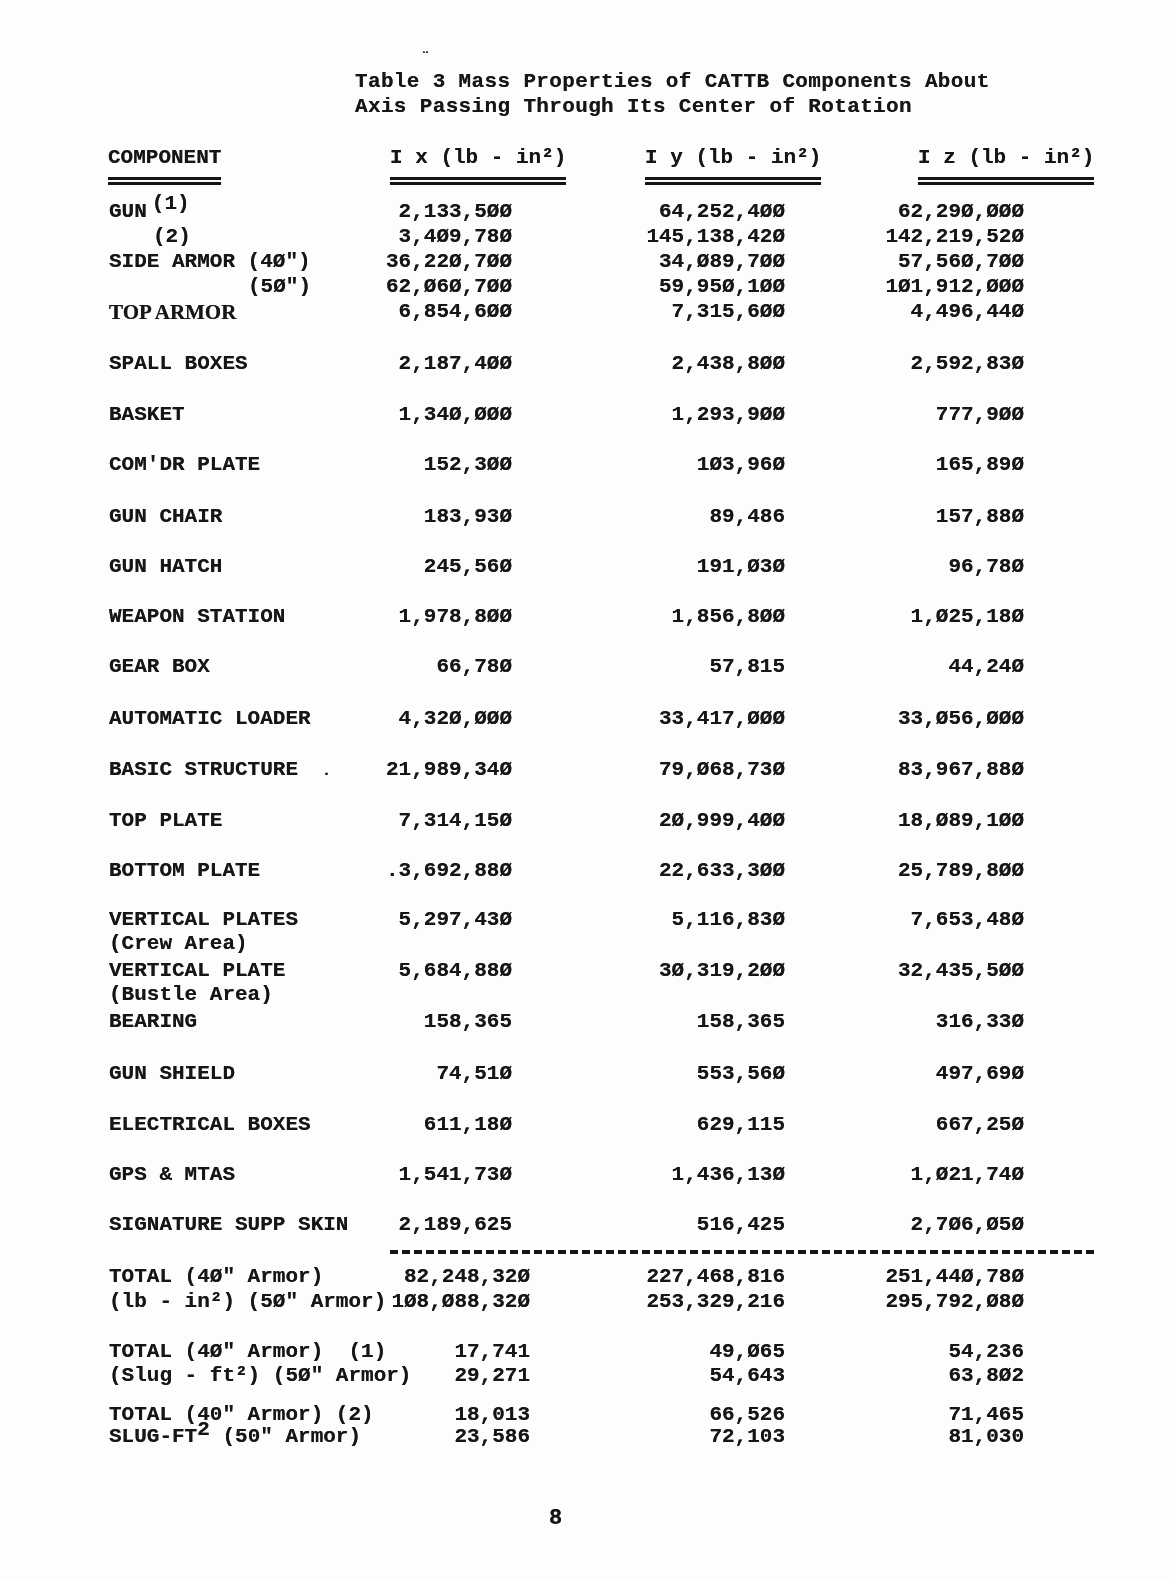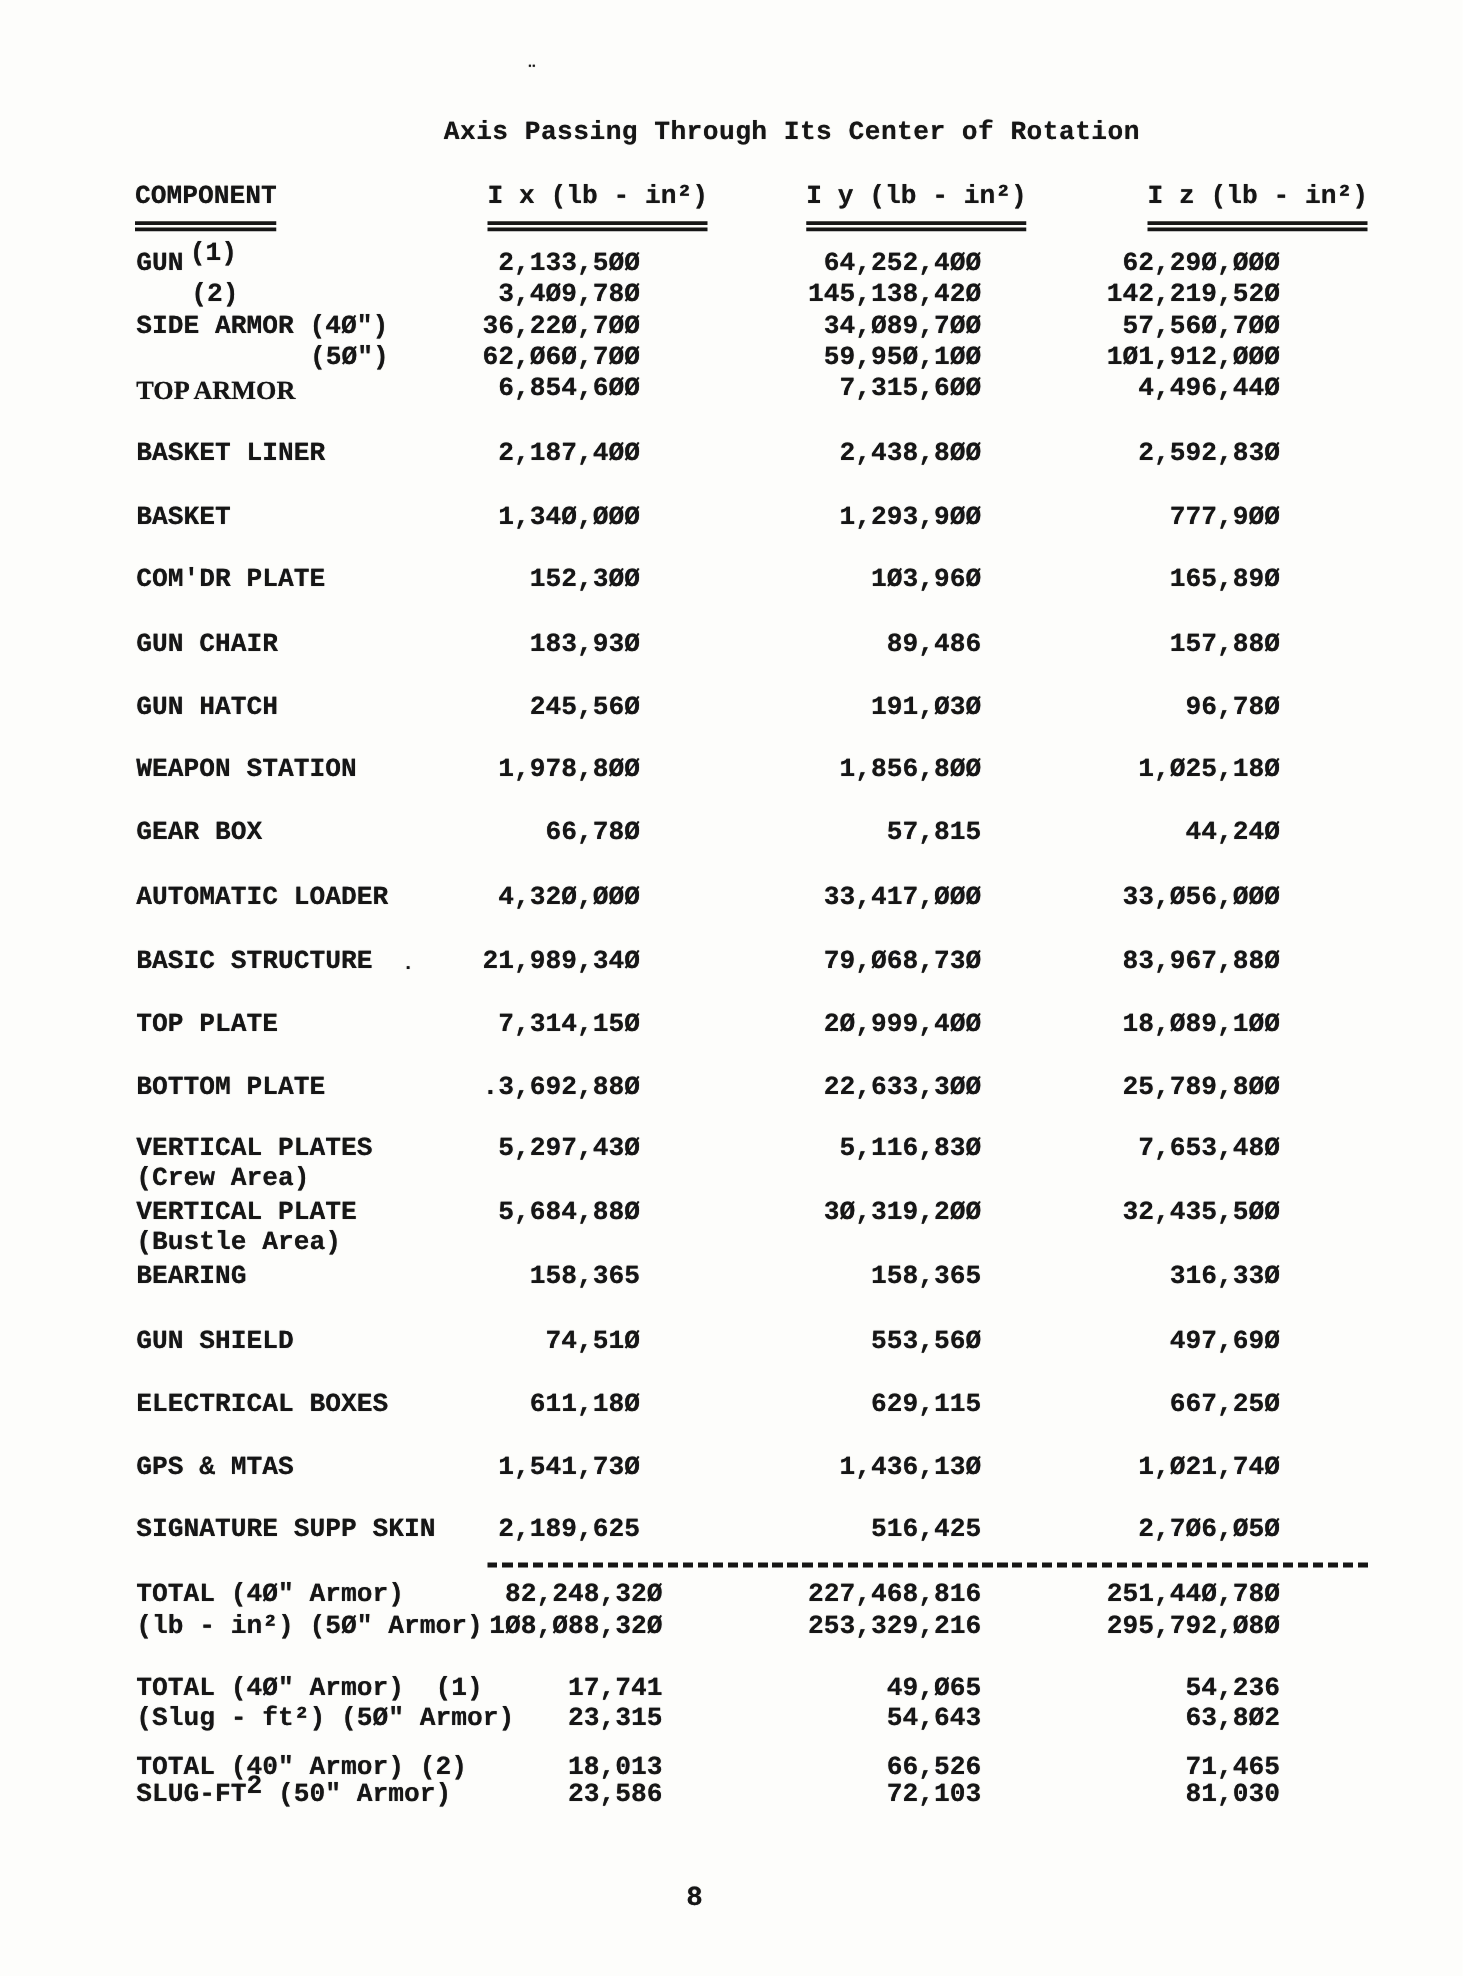--- a/index.html
+++ b/index.html
@@ -35,20 +35,21 @@
   .col-iz { left:772px; width:252px; }
   .dashes { position:absolute; left:390px; top:1250px; width:707px; height:4px;
             background:repeating-linear-gradient(90deg, var(--ink,#161616) 0 8px, transparent 8px 12px); }
   .pageno { position:absolute; left:549px; top:1508px; font-size:22px; line-height:22px; }
   .artifact { position:absolute; font-size:15px; line-height:15px; }
 </style>
 </head>
 <body>
 
 <div class="page" style="--paper: #fdfdfb; --ink: #161616;">
+  <div class="tline" id="title1">Table 3 Mass Properties of CATTB Components About</div>
   <div class="tline" id="title2">Axis Passing Through Its Center of Rotation</div>
 
   <div class="hdr" id="hdr-component">COMPONENT</div>
   <div class="hdr" id="hdr-ix">I x (lb - in²)</div>
   <div class="hdr" id="hdr-iy">I y (lb - in²)</div>
   <div class="hdr" id="hdr-iz">I z (lb - in²)</div>
 
   <div id="rows">
       <div class="row" style="top: 201px;">
         <span class="lab" style="left: 109px;"><span>GUN</span><span class="sup">(1)</span></span>
@@ -74,21 +75,21 @@
         <span class="val col-iy">59,95Ø,1ØØ</span>
         <span class="val col-iz">1Ø1,912,ØØØ</span>
       </div>
       <div class="row" style="top: 301px;">
         <span class="lab" style="left: 109px; font-family: Liberation Serif, serif;"><span>TOP ARMOR</span></span>
         <span class="val col-ix">6,854,6ØØ</span>
         <span class="val col-iy">7,315,6ØØ</span>
         <span class="val col-iz">4,496,44Ø</span>
       </div>
       <div class="row" style="top: 353px;">
-        <span class="lab" style="left: 109px;"><span>BASKET LINER</span></span>
+        <span class="lab" style="left: 109px;"><span>SPALL BOXES</span></span>
         <span class="val col-ix">2,187,4ØØ</span>
         <span class="val col-iy">2,438,8ØØ</span>
         <span class="val col-iz">2,592,83Ø</span>
       </div>
       <div class="row" style="top: 404px;">
         <span class="lab" style="left: 109px;"><span>BASKET</span></span>
         <span class="val col-ix">1,34Ø,ØØØ</span>
         <span class="val col-iy">1,293,9ØØ</span>
         <span class="val col-iz">777,9ØØ</span>
       </div>
@@ -207,21 +208,21 @@
         <span class="val col-iz">295,792,Ø8Ø</span>
       </div>
       <div class="row tot" style="top: 1341px;">
         <span class="lab" style="left: 109px;"><span>TOTAL (4Ø" Armor)  (1)</span></span>
         <span class="val col-ix">17,741</span>
         <span class="val col-iy">49,Ø65</span>
         <span class="val col-iz">54,236</span>
       </div>
       <div class="row tot" style="top: 1365px;">
         <span class="lab" style="left: 109px;"><span>(Slug - ft²) (5Ø" Armor)</span></span>
-        <span class="val col-ix">23,315</span>
+        <span class="val col-ix">29,271</span>
         <span class="val col-iy">54,643</span>
         <span class="val col-iz">63,8Ø2</span>
       </div>
       <div class="row tot" style="top: 1404px;">
         <span class="lab" style="left: 109px;"><span>TOTAL (40" Armor) (2)</span></span>
         <span class="val col-ix">18,013</span>
         <span class="val col-iy">66,526</span>
         <span class="val col-iz">71,465</span>
       </div>
       <div class="row tot" style="top: 1426px;">

